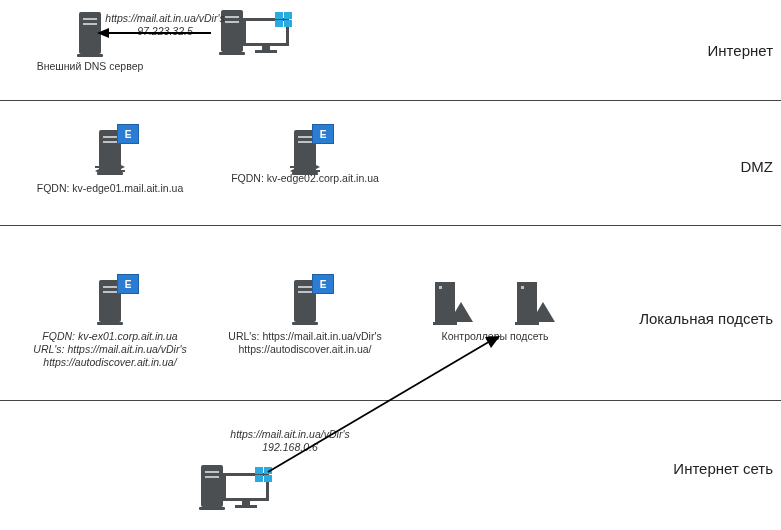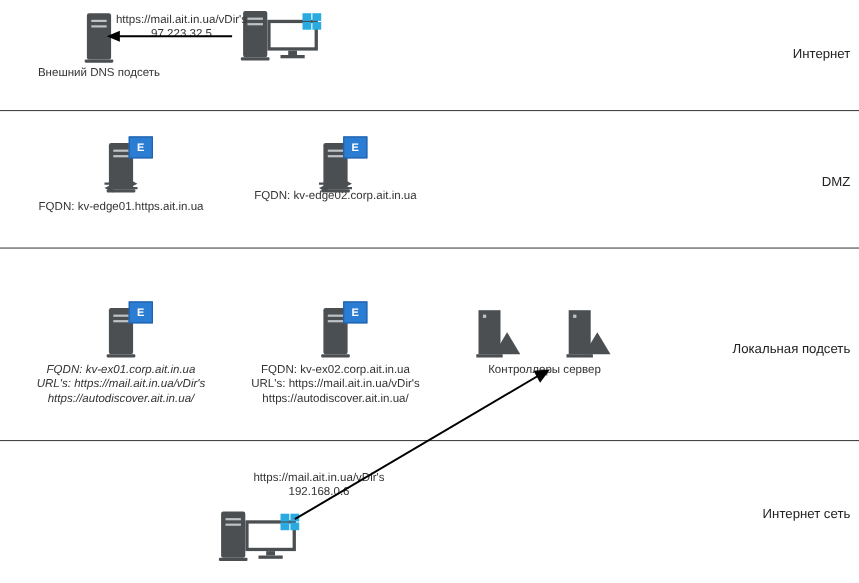--- a/index.html
+++ b/index.html
@@ -16,41 +16,42 @@
   }
   .zone {
     position: absolute;
     left: 0;
     width: 781px;
     border-bottom: 1px solid #444;
   }
   .zone-label {
     position: absolute;
     right: 8px;
-    font-size: 12px;
+    font-size: 15px;
     color: #222;
   }
   .node {
     position: absolute;
     text-align: center;
     width: 160px;
   }
   .node .icon-wrap { display:inline-block; }
   .caption {
     font-size: 10.5px;
     line-height: 1.25;
     color: #333;
     text-align: center;
   }
   .caption div { white-space: nowrap; }
   .annot {
     position: absolute;
     font-size: 10.5px;
     text-align: center;
     line-height: 1.2;
+    font-style: italic;
   }
   .arrow {
     position: absolute;
   }
   .arrow-line {
     stroke: #000;
     stroke-width: 1.8;
     fill: none;
   }
   .arrow-head {
@@ -124,21 +125,21 @@
 <span class="zone-label" style="top:42px;">Интернет</span>
 <span class="zone-label" style="top:158px;">DMZ</span>
 <span class="zone-label" style="top:310px;">Локальная подсеть</span>
 <span class="zone-label" style="top:460px;">Интернет сеть</span>
 
 <div class="node" style="left:20px; top:12px; width:140px;">
   <span class="icon-wrap">
     <span class="tower"><span class="slot" style="top:6px"></span><span class="slot" style="top:11px"></span></span>
   </span>
   <div class="caption" style="margin-top:6px;">
-    <div>Внешний DNS подсеть</div>
+    <div>Внешний DNS сервер</div>
   </div>
 </div>
 
 <div class="node" style="left:205px; top:10px; width:100px;">
   <span class="icon-wrap" style="position:relative;">
     <span class="tower"><span class="slot" style="top:6px"></span><span class="slot" style="top:11px"></span></span>
     <span class="monitor"><div class="screen"></div><div class="stand"></div><div class="base"></div>
       <span class="winlogo">
           <span class="wa"></span>
           <span class="wb"></span>
@@ -163,21 +164,21 @@
   <span class="icon-wrap" style="position:relative;">
     <span class="tower"><span class="slot" style="top:6px"></span><span class="slot" style="top:11px"></span></span>
     <span class="exlogo">E</span>
     <span class="transport">
       <svg viewBox="0 0 34 14">
           <path d="M2 4 L24 4 L24 1 L32 5 L24 9 L24 6 L2 6 Z M32 10 L10 10 L10 13 L2 9 L10 5 L10 8 L32 8 Z" fill="#4b4f52"></path>
         </svg>
     </span>
   </span>
   <div class="caption" style="margin-top:10px;">
-    <div>FQDN: kv-edge01.https.ait.in.ua</div>
+    <div>FQDN: kv-edge01.mail.ait.in.ua</div>
   </div>
 </div>
 
 <div class="node" style="left:225px; top:130px;">
   <span class="icon-wrap" style="position:relative;">
     <span class="tower"><span class="slot" style="top:6px"></span><span class="slot" style="top:11px"></span></span>
     <span class="exlogo">E</span>
     <span class="transport">
       <svg viewBox="0 0 34 14">
           <path d="M2 4 L24 4 L24 1 L32 5 L24 9 L24 6 L2 6 Z M32 10 L10 10 L10 13 L2 9 L10 5 L10 8 L32 8 Z" fill="#4b4f52"></path>
@@ -200,35 +201,34 @@
     <div>https://autodiscover.ait.in.ua/</div>
   </div>
 </div>
 
 <div class="node" style="left:225px; top:280px;">
   <span class="icon-wrap" style="position:relative;">
     <span class="tower"><span class="slot" style="top:6px"></span><span class="slot" style="top:11px"></span></span>
     <span class="exlogo">E</span>
   </span>
   <div class="caption" style="margin-top:8px;">
-    <div>FQDN: kv-ex02.corp.ait.in.ua</div>
     <div>URL's: https://mail.ait.in.ua/vDir's</div>
     <div>https://autodiscover.ait.in.ua/</div>
   </div>
 </div>
 
 <div class="node" style="left:410px; top:282px; width:170px;">
   <span class="icon-wrap">
     <span class="rack"><span class="led"></span></span><span class="tri"></span>
   </span>
   <span class="icon-wrap" style="margin-left:40px;">
     <span class="rack"><span class="led"></span></span><span class="tri"></span>
   </span>
   <div class="caption" style="margin-top:8px;">
-    <div>Контроллеры сервер</div>
+    <div>Контроллеры подсеть</div>
   </div>
 </div>
 
 <div class="node" style="left:175px; top:465px; width:120px;">
   <span class="icon-wrap" style="position:relative;">
     <span class="tower"><span class="slot" style="top:6px"></span><span class="slot" style="top:11px"></span></span>
     <span class="monitor"><div class="screen"></div><div class="stand"></div><div class="base"></div>
       <span class="winlogo">
           <span class="wa"></span>
           <span class="wb"></span>

